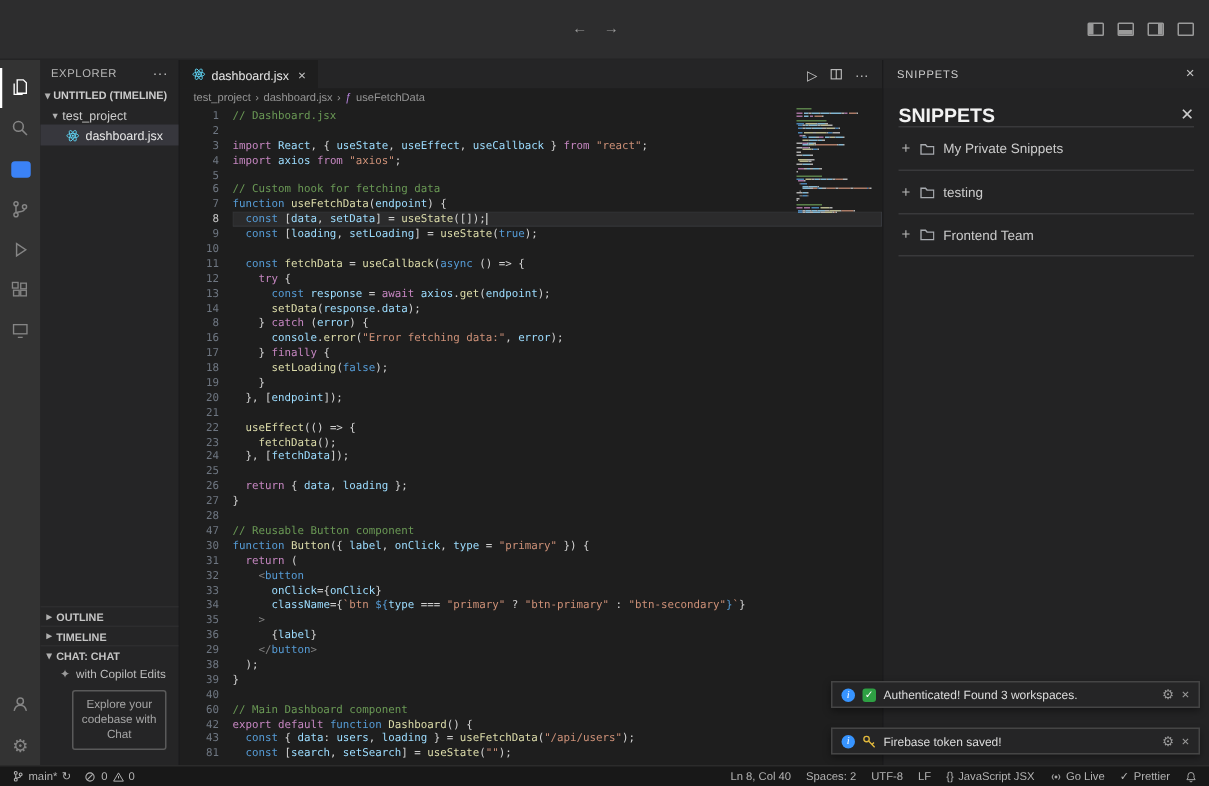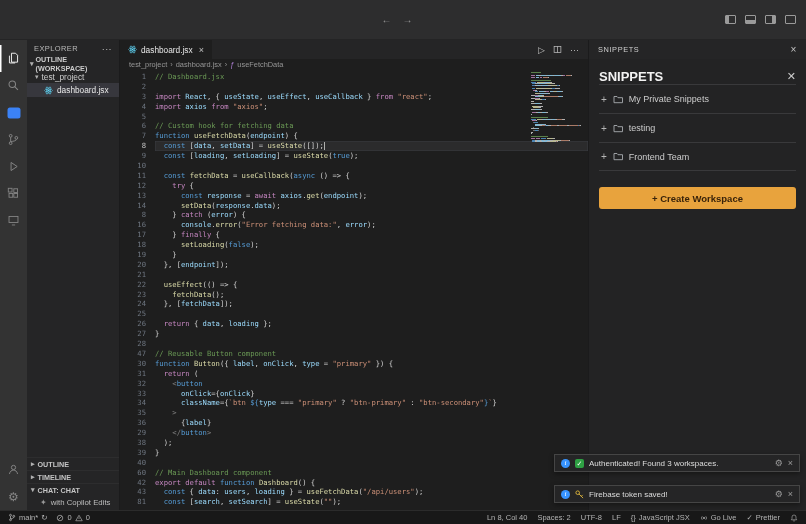--- a/index.html
+++ b/index.html
@@ -156,21 +156,21 @@
     <div class="ab-icon" style="font-size:12px">⚙</div>
   </div>
 
   <div class="sidebar">
     <div class="sb-head">
       <span>EXPLORER</span>
       <span class="dots">···</span>
     </div>
     <div class="tree-head">
       <span class="chev">▾</span>
-      <span>OUTLINE (WORKSPACE)</span>
+      <span>UNTITLED (TIMELINE)</span>
     </div>
     <div class="tree-item">
       <span class="chev">▾</span>
       <span>test_project</span>
     </div>
     <div class="tree-file">
       <span>
         <svg width="9" height="9" viewBox="0 0 16 16">
             <g stroke="#61dafb" fill="none" stroke-width="1">
               <ellipse cx="8" cy="8" rx="7" ry="2.6"></ellipse>
@@ -192,20 +192,23 @@
         <span class="chev">▸</span>
         <span>TIMELINE</span>
       </div>
       <div class="sec-head">
         <span class="chev">▾</span>
         <span>CHAT: CHAT</span>
       </div>
       <div class="chat-item">
         <span class="spark">✦</span>
         <span>with Copilot Edits</span>
+      </div>
+      <div class="chat-box">
+        <span>Explore your codebase with Chat</span>
       </div>
     </div>
   </div>
 
   <div class="editor">
     <div class="tabbar">
       <div class="tab">
         <span>
           <svg width="9" height="9" viewBox="0 0 16 16">
               <g stroke="#61dafb" fill="none" stroke-width="1">
@@ -612,23 +615,20 @@
           <div class="ws-row">
             <span class="ws-plus">+</span>
             <span>
               <svg width="10" height="9" viewBox="0 0 10 9">
                 <path d="M1 1.5h3l1 1.2h4.5v5H1z" fill="none" stroke="#a8abb0" stroke-width="0.9"></path>
               </svg>
             </span>
             <span class="ws-label">Frontend Team</span>
           </div>
         </div>
-      <div class="btn-create">
-        <span>+ Create Workspace</span>
-      </div>
     </div>
   </div>
 </div>
 
 <div class="notifications">
     <div class="toast">
       <span class="info-dot">i</span>
       <span class="check-ic">✓</span>
       <span class="toast-text">Authenticated! Found 3 workspaces.</span>
       <span class="toast-right">

